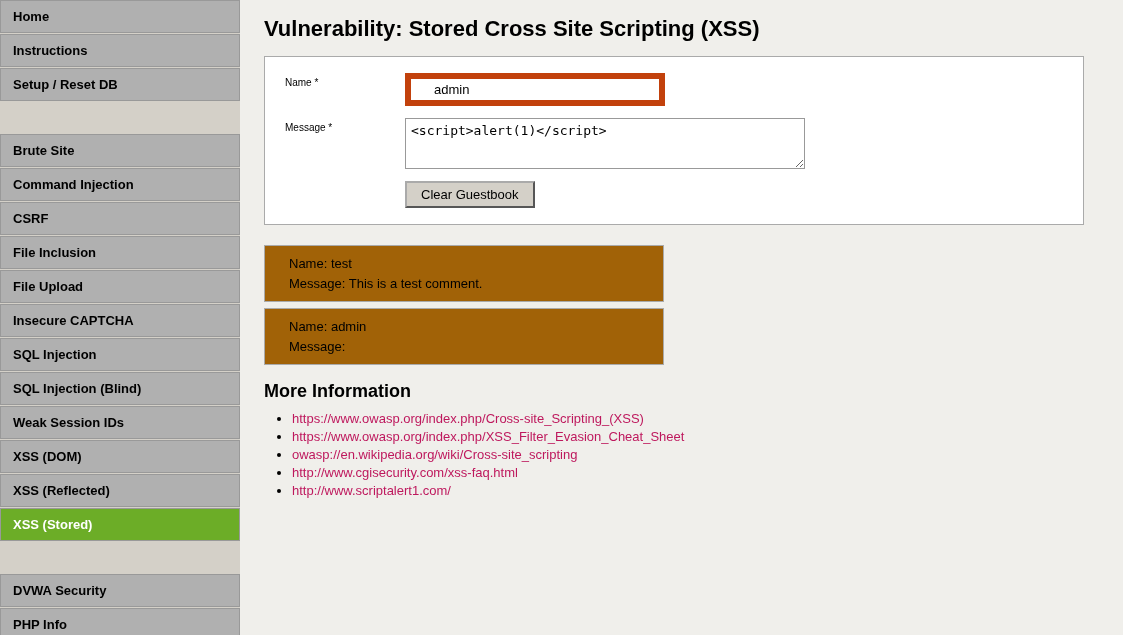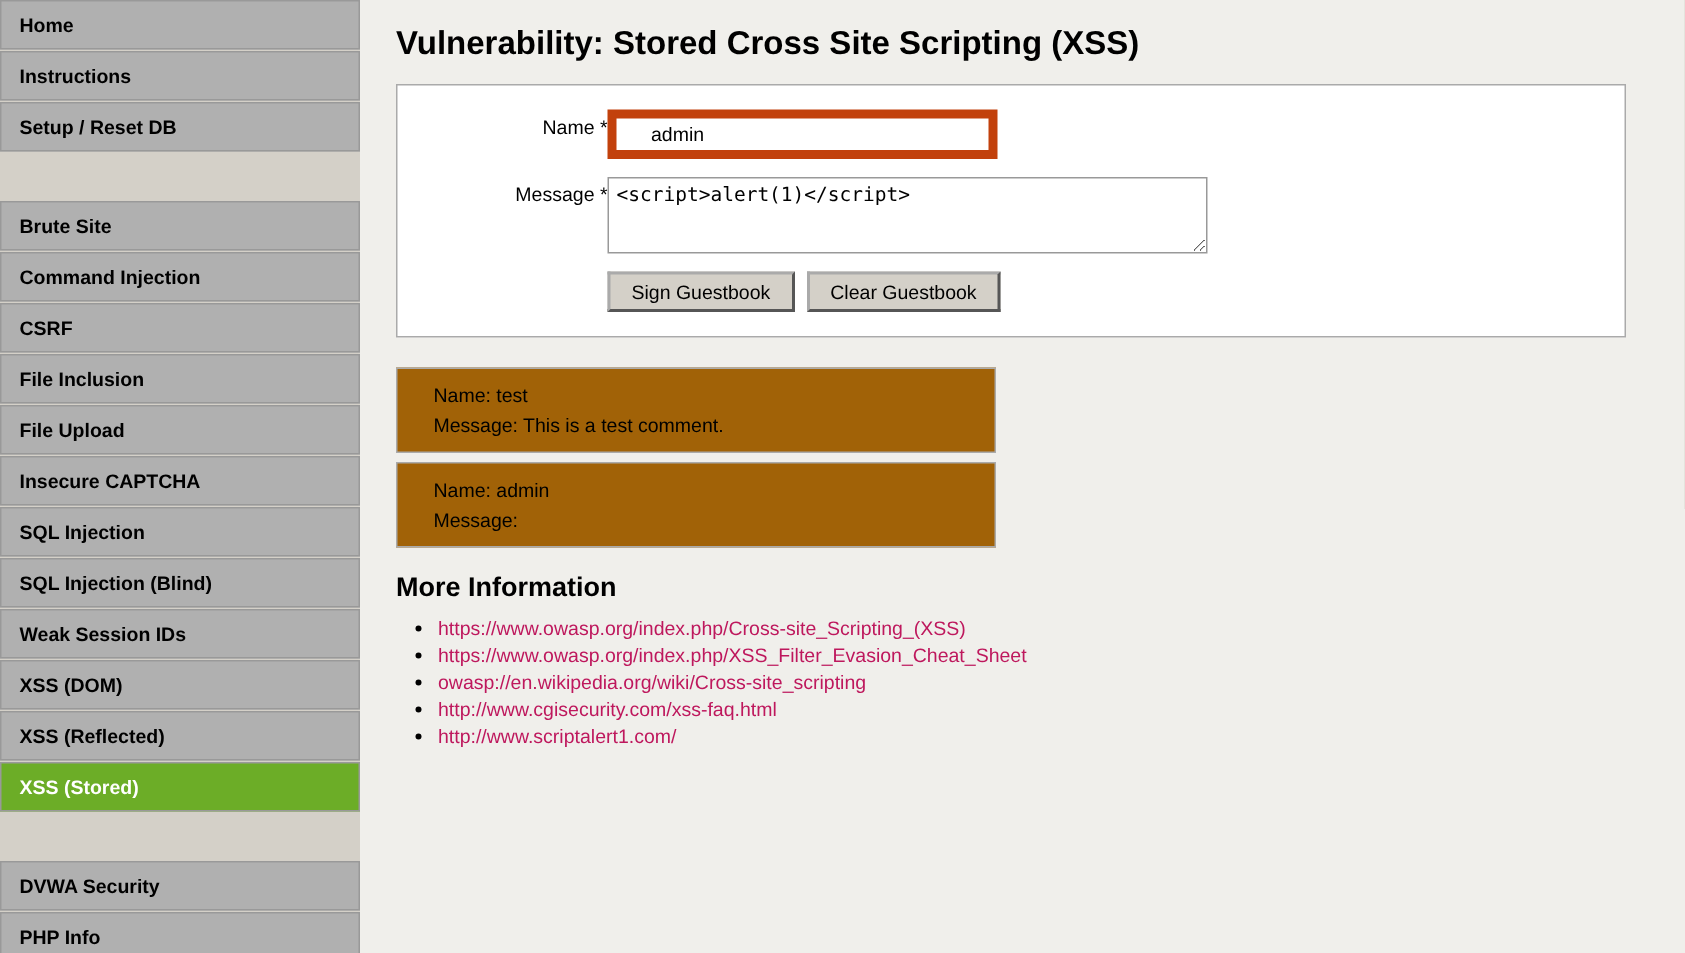--- a/index.html
+++ b/index.html
@@ -60,22 +60,21 @@
     .form-row {
       display: flex;
       align-items: flex-start;
       margin-bottom: 12px;
     }
     .form-label {
       width: 120px;
       min-width: 120px;
       padding-top: 4px;
       color: #000;
-      font-size: 13px;
-      text-align: right;
+      font-size: 10px;
     }
     input[type="text"] {
       width: 260px;
       padding: 3px 23px;
       border: 6px solid #c2410c;
       font-size: 13px;
       background: #fff;
     }
     textarea {
       width: 400px;
@@ -168,21 +167,20 @@
   <div class="form-box">
     <div class="form-row">
       <label class="form-label">Name *</label>
       <input type="text" value="admin" style="">
     </div>
     <div class="form-row">
       <label class="form-label">Message *</label>
       <textarea style="">&lt;script&gt;alert(1)&lt;/script&gt;</textarea>
     </div>
     <div class="btn-row">
-      <button class="form-btn">Sign Guestbook</button>
       <button class="form-btn">Clear Guestbook</button>
     </div>
   </div>
 
   <div id="comments-container">
       <div class="comment-box"><span>Name: test</span><br><span>Message: This is a test comment.</span></div>
       <div class="comment-box"><span>Name: admin</span><br><span>Message:</span></div>
     </div>
 
   <h2>More Information</h2>

